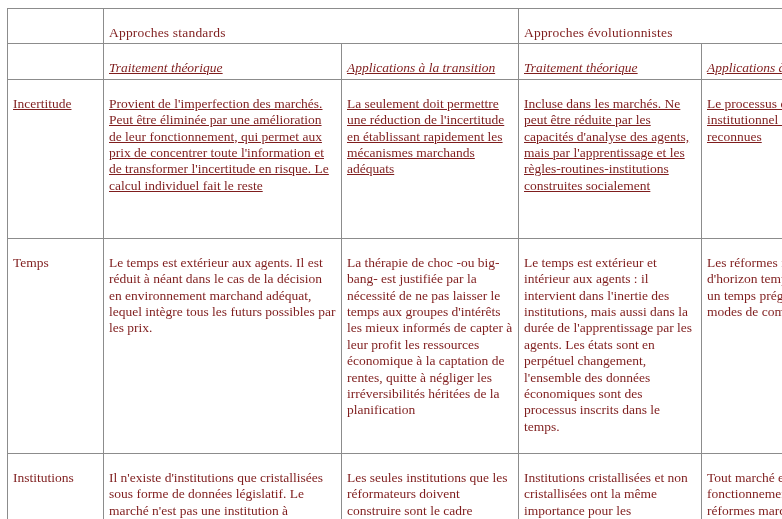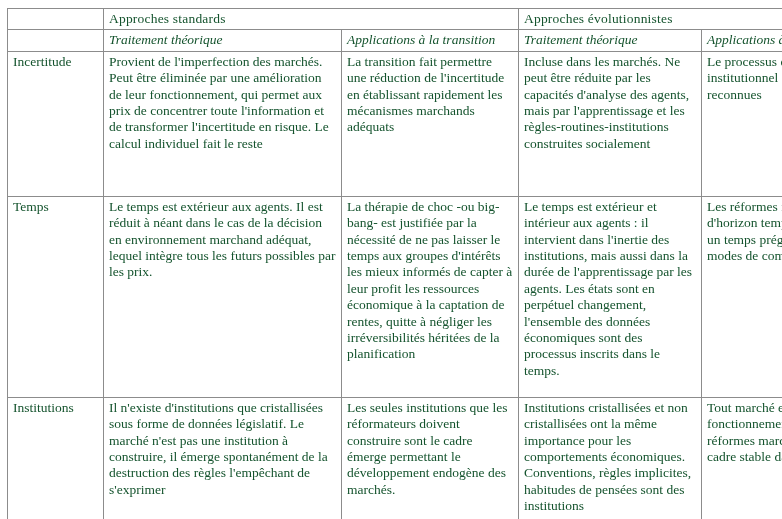--- a/index.html
+++ b/index.html
@@ -34,24 +34,24 @@
     border-collapse: collapse;
     table-layout: fixed;
     width: 1100px;
     background: #ffffff;
   }
 
   table.matrix td,
   table.matrix th {
     border: 1px solid #8c8c8c;
     vertical-align: top;
-    padding: 2px 4px 2px 5px;
+    padding: 16px 4px 2px 5px;
     font-weight: normal;
     text-align: left;
-    color: #14532d;
+    color: #7f1d1d;
     font-size: 13.5px;
     line-height: 16.4px;
   }
 
   
   col.c-label   { width: 96px;  }
   col.c-std-th  { width: 238px; }
   col.c-std-ap  { width: 177px; }
   col.c-evo-th  { width: 183px; }
   col.c-evo-ap  { width: 406px; }
@@ -68,38 +68,39 @@
   }
 
   
   .sub {
     text-align: center;
     font-style: italic;
     font-size: 13.5px;
     line-height: 18px;
     padding-top: 2px;
     padding-bottom: 2px;
+    text-decoration: underline;
   }
 
   
   .rowlab {
     text-align: center;
     font-weight: bold;
     font-size: 14px;
     padding-top: 3px;
   }
 
   .cell-text {
     display: block;
     white-space: pre-line;
   }
 
   .blank { border: 1px solid #8c8c8c; }
 
-  .r-incertitude td { height: 140px; }
+  .r-incertitude td { height: 140px; text-decoration: underline; }
   .r-temps td       { height: 196px; font-family: Liberation Serif, serif; }
   .r-institutions td{ height: 128px; }
 </style>
 </head>
 <body>
 
 <div class="page">
   <div class="table-wrap">
     <table class="matrix">
       <colgroup>
@@ -123,21 +124,21 @@
           <th class="sub">Applications à la transition</th>
         </tr>
       </thead>
       <tbody>
         <tr class="r-incertitude">
           <td class="rowlab">Incertitude</td>
           <td>
               <span class="cell-text">Provient de l'imperfection des marchés. Peut être éliminée par une amélioration de leur fonctionnement, qui permet aux prix de concentrer toute l'information et de transformer l'incertitude en risque. Le calcul individuel fait le reste</span>
             </td>
           <td>
-              <span class="cell-text">La transition fait permettre une réduction de l'incertitude en établissant rapidement les mécanismes marchands adéquats</span>
+              <span class="cell-text">La seulement doit permettre une réduction de l'incertitude en établissant rapidement les mécanismes marchands adéquats</span>
             </td>
           <td>
               <span class="cell-text">Incluse dans les marchés. Ne peut être réduite par les capacités d'analyse des agents, mais par l'apprentissage et les règles-routines-institutions construites socialement</span>
             </td>
           <td>
               <span class="cell-text">Le processus de transition est générateur d'incertitude, accompagnement institutionnel indispensable pour que les comportements adaptatifs soient reconnues</span>
             </td>
         </tr>
         <tr class="r-temps">
           <td class="rowlab">Temps</td>

